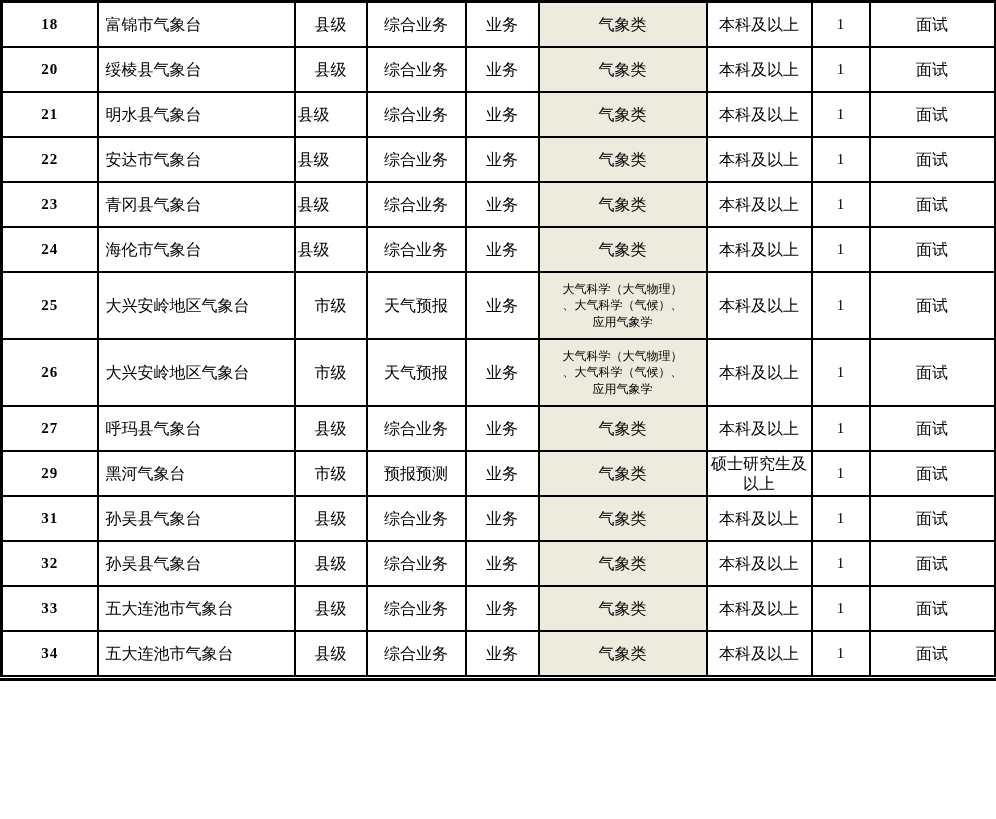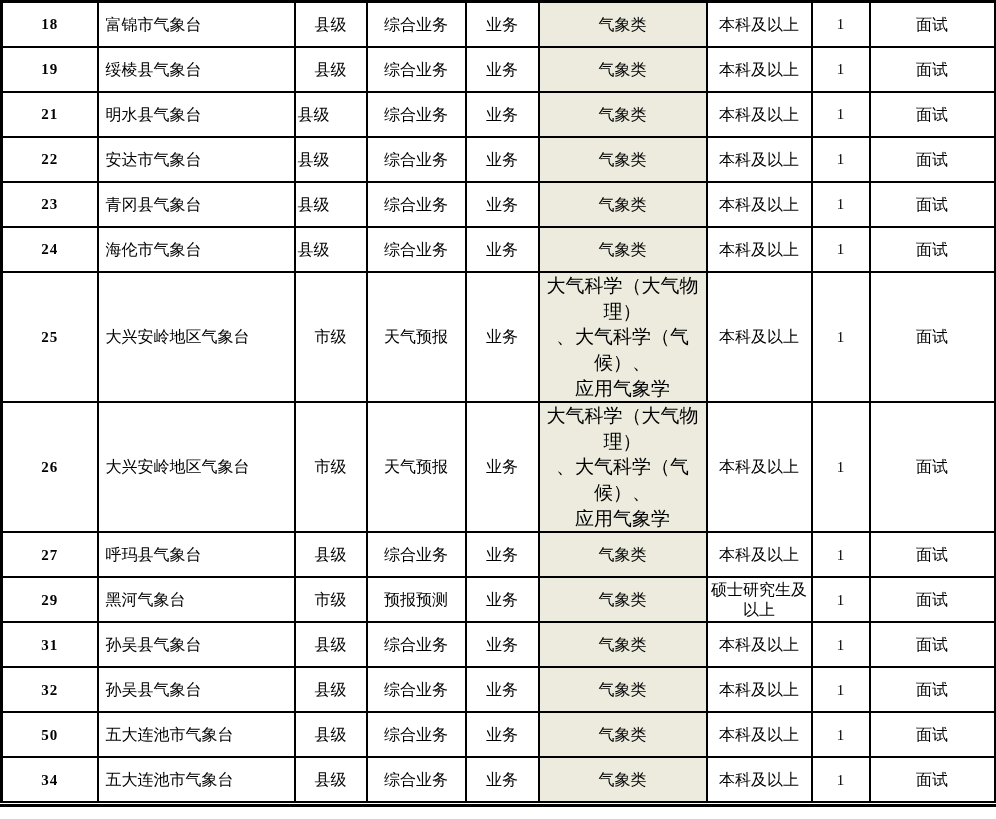--- a/index.html
+++ b/index.html
@@ -51,21 +51,21 @@
     margin-left: 36px;
   }
   .c-level.align-left {
     text-align: left;
     padding-left: 2px;
   }
   .c-spec {
     white-space: pre-line;
     line-height: 1.35;
   }
-  tr.row-tall .c-spec { font-size: 19px; }
+  tr.row-tall .c-spec { font-size: 12px; }
   .c-count {
     font-family: "Liberation Serif", serif;
     font-size: 15px;
   }
   .bottom-rule {
     width: 996px;
     height: 3px;
     background: #000;
     margin-top: 1px;
   }
@@ -92,21 +92,21 @@
     <td class="c-name">富锦市气象台</td>
     <td class="c-level">县级</td>
     <td class="c-pos">综合业务</td>
     <td class="c-cat">业务</td>
     <td class="c-spec" style="background: rgb(236, 235, 222);">气象类</td>
     <td class="c-edu">本科及以上</td>
     <td class="c-count">1</td>
     <td class="c-interview">面试</td>
   </tr>
         <tr>
-    <td class="c-num">19</td>
+    <td class="c-num">20</td>
     <td class="c-name">绥棱县气象台</td>
     <td class="c-level">县级</td>
     <td class="c-pos">综合业务</td>
     <td class="c-cat">业务</td>
     <td class="c-spec" style="background: rgb(236, 235, 222);">气象类</td>
     <td class="c-edu">本科及以上</td>
     <td class="c-count">1</td>
     <td class="c-interview">面试</td>
   </tr>
         <tr>
@@ -217,21 +217,21 @@
     <td class="c-name">孙吴县气象台</td>
     <td class="c-level">县级</td>
     <td class="c-pos">综合业务</td>
     <td class="c-cat">业务</td>
     <td class="c-spec" style="background: rgb(236, 235, 222);">气象类</td>
     <td class="c-edu">本科及以上</td>
     <td class="c-count">1</td>
     <td class="c-interview">面试</td>
   </tr>
         <tr>
-    <td class="c-num">50</td>
+    <td class="c-num">33</td>
     <td class="c-name">五大连池市气象台</td>
     <td class="c-level">县级</td>
     <td class="c-pos">综合业务</td>
     <td class="c-cat">业务</td>
     <td class="c-spec" style="background: rgb(236, 235, 222);">气象类</td>
     <td class="c-edu">本科及以上</td>
     <td class="c-count">1</td>
     <td class="c-interview">面试</td>
   </tr>
         <tr>

